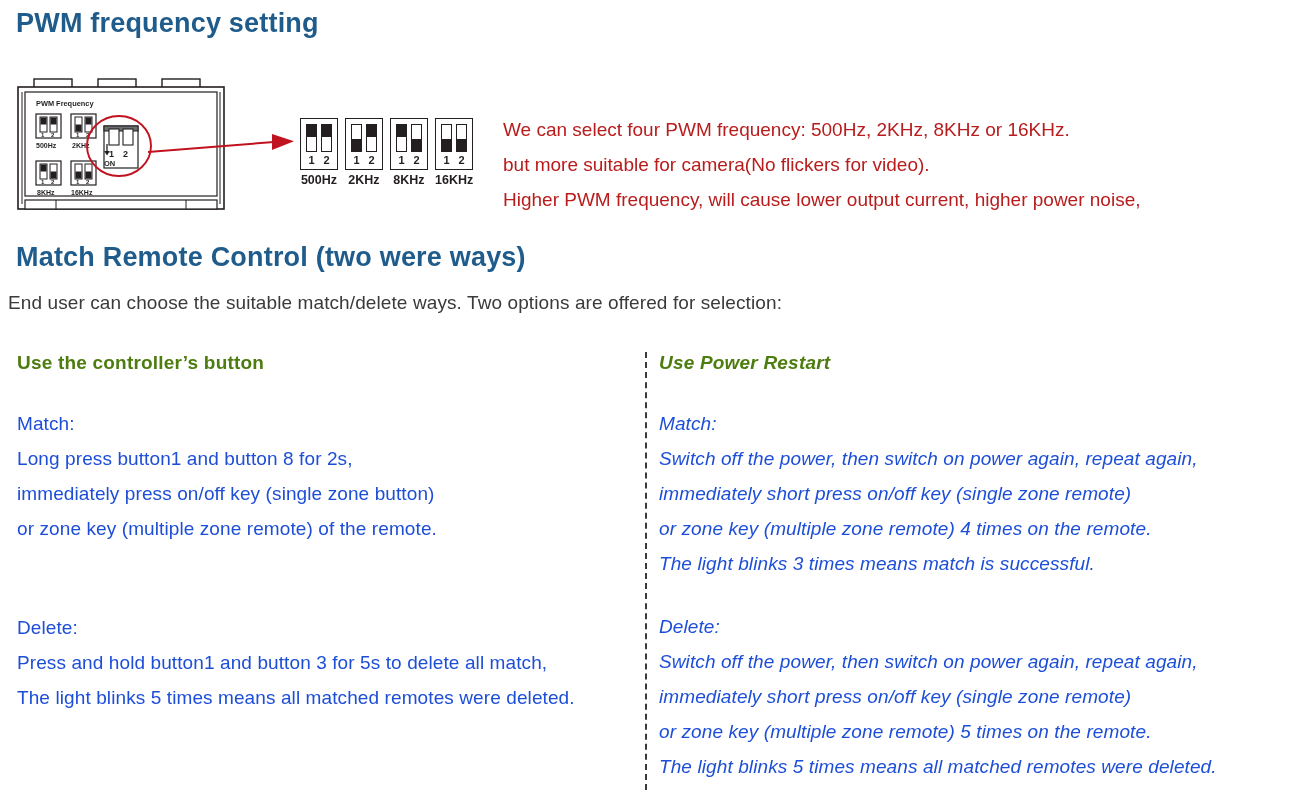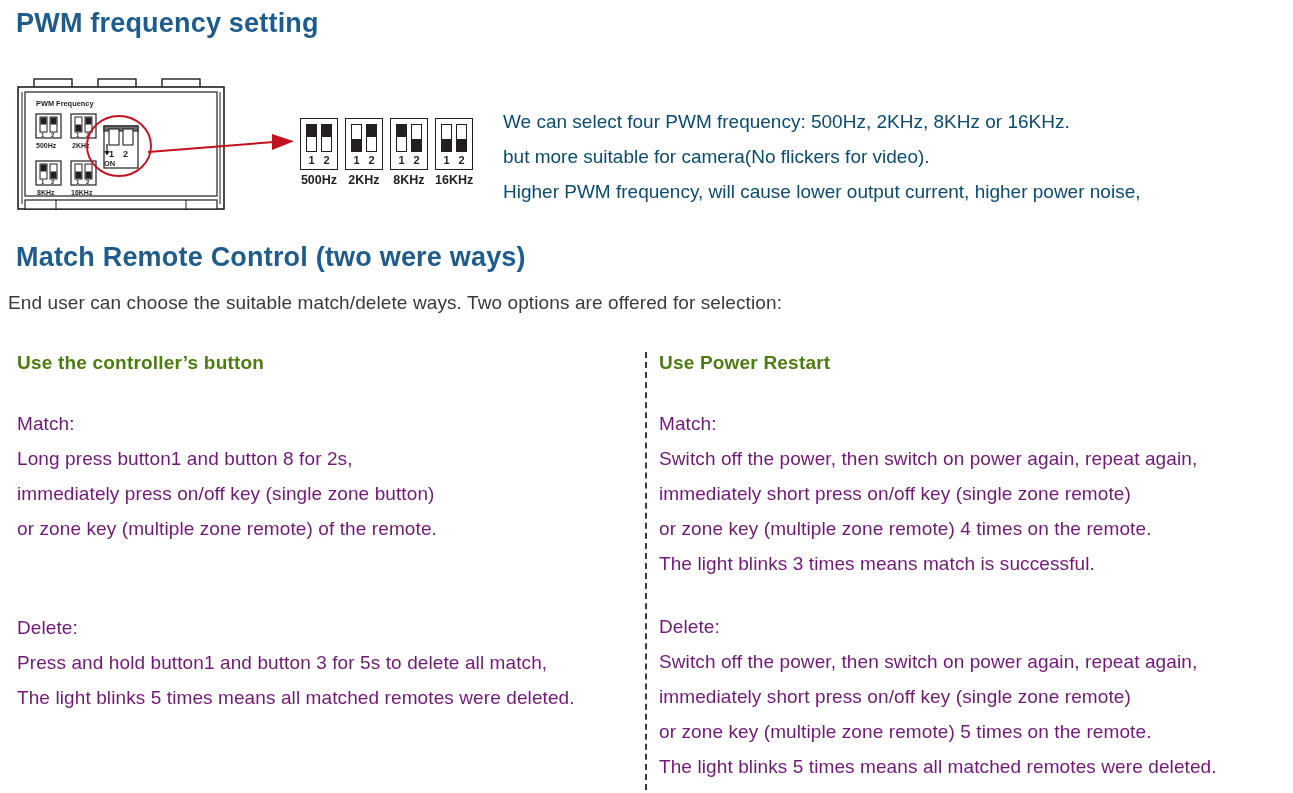--- a/index.html
+++ b/index.html
@@ -35,23 +35,23 @@
     font-size: 19px;
     color: #3a3a3a;
     letter-spacing: 0.1px;
     white-space: nowrap;
   }
 
   
   #pwm-description {
     position: absolute;
     left: 503px;
-    top: 104px;
+    top: 112px;
     font-size: 19px;
-    color: #0c4a6e;
+    color: #b91c1c;
     line-height: 35px;
     white-space: nowrap;
   }
   #pwm-description div { white-space: nowrap; }
 
   
   #controller-illustration {
     position: absolute;
     left: 16px;
     top: 78px;
@@ -131,34 +131,34 @@
     position: absolute;
     left: 645px;
     top: 352px;
     width: 0;
     height: 438px;
     border-left: 2px dashed #3a3a3a;
   }
 
   .col { position: absolute; top: 352px; }
   #col-left  { left: 17px;  width: 620px; }
-  #col-right { left: 659px; width: 630px; }
+  #col-right { left: 659px; width: 630px; font-style: italic; }
 
   .col-title {
     font-size: 19px;
     font-weight: 700;
     color: #4d7c0f;
     letter-spacing: 0.2px;
     margin: 0 0 6px 0;
     white-space: nowrap;
   }
   .block { margin-top: 32px; }
   .block .line {
     font-size: 19px;
-    color: #701a75;
+    color: #1d4ed8;
     line-height: 35px;
     letter-spacing: 0.1px;
     white-space: nowrap;
   }
   #col-left .block.delete-block { margin-top: 64px; }
   #col-right .block.delete-block { margin-top: 28px; }
 </style>
 </head>
 <body>
 

